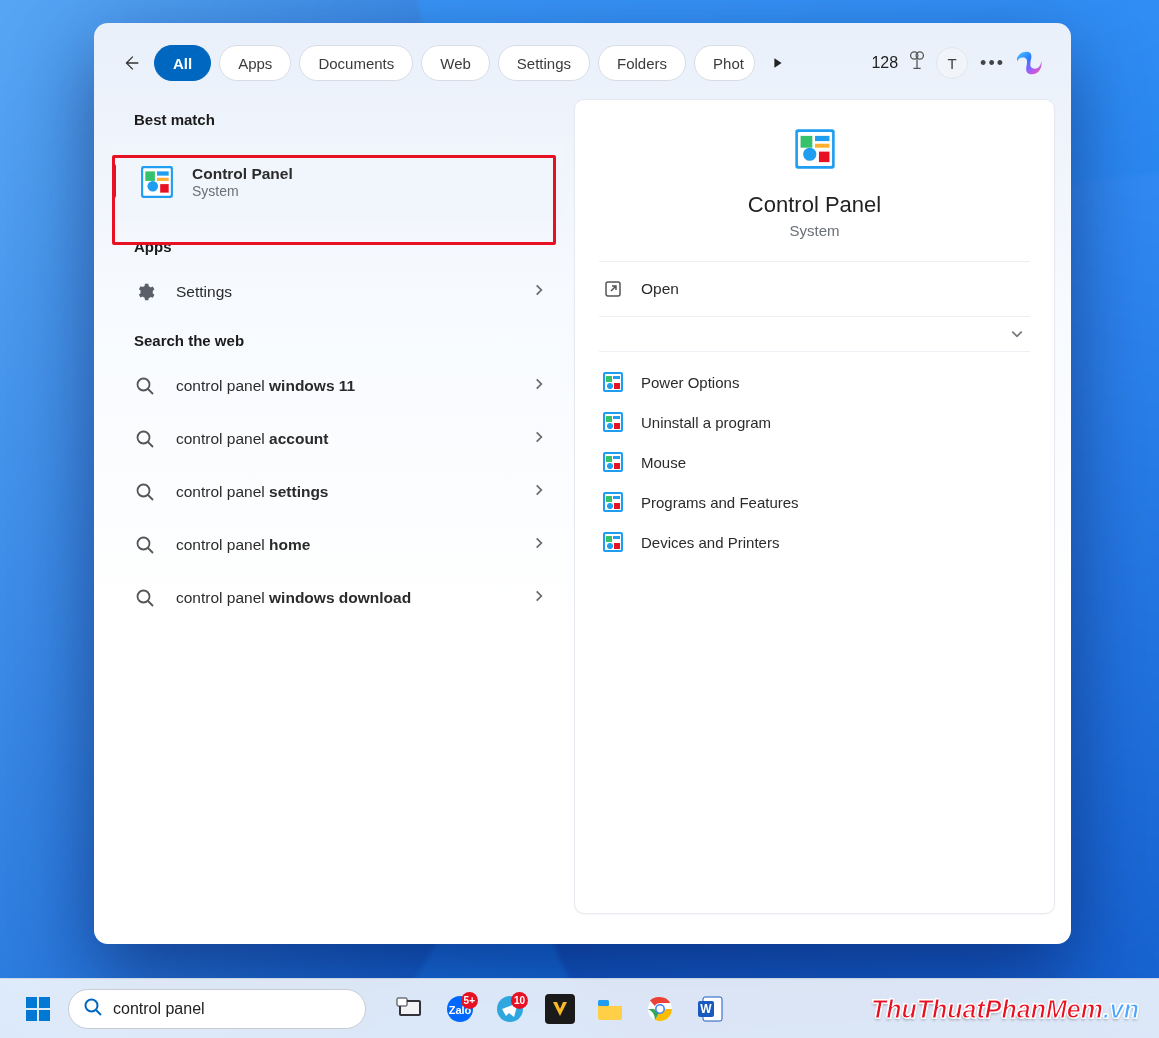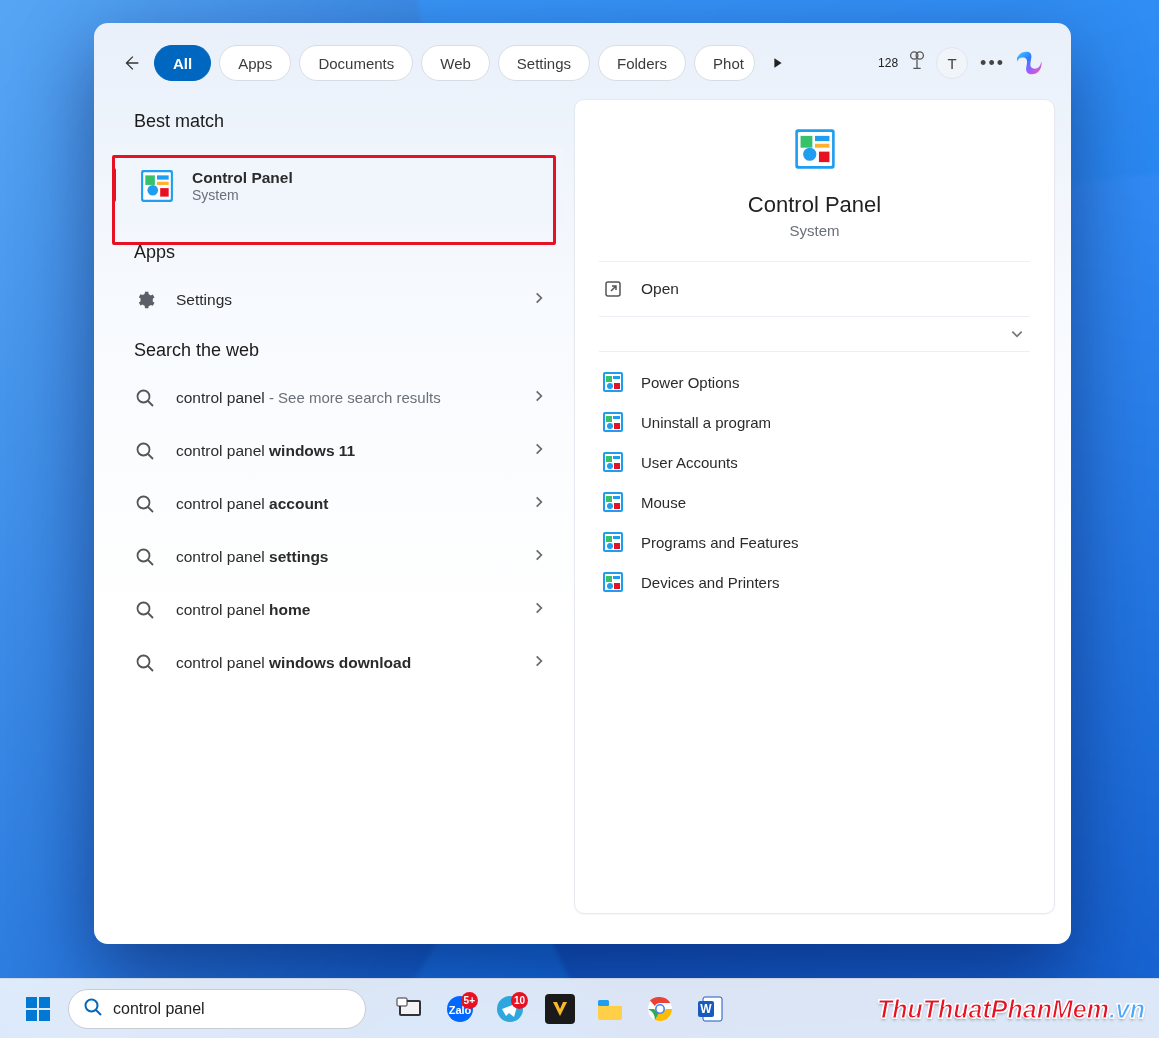--- a/index.html
+++ b/index.html
@@ -10,27 +10,27 @@
 #wallpaper .petal{position:absolute;border-radius:50% 0 50% 50%;background:linear-gradient(135deg,#4aa5ff 0%,#0f6fe6 90%);filter:blur(2px)}
 .search-window{position:absolute;left:94px;top:23px;width:977px;height:921px;background:linear-gradient(180deg,#e9f0fa 0%,#f7fafe 280px,#ffffff 600px);border-radius:14px;box-shadow:0 30px 80px rgba(0,0,50,.45);display:flex;flex-direction:column}
 .titlebar{display:flex;align-items:center;gap:8px;padding:22px 24px 18px 22px}
 .back-btn{width:30px;height:30px;display:flex;align-items:center;justify-content:center;color:#333;border-radius:4px}
 .back-btn svg{width:22px;height:22px}
 .filter-pill{height:36px;padding:15px 18px;border-radius:18px;background:#fff;border:1px solid #d8dde5;color:#3b3b3b;font-size:15px;display:flex;align-items:center;white-space:nowrap;cursor:pointer}
 .filter-pill.active{background:#0067c0;border-color:#0067c0;color:#fff;font-weight:600}
 .overflow-btn{width:30px;height:36px;display:flex;align-items:center;justify-content:center;color:#222;margin-left:0}
 .overflow-btn svg{width:12px;height:12px}
 .tb-spacer{flex:1}
-.pts{font-size:12px;color:#222}
+.pts{font-size:16px;color:#222}
 .badge-circle{width:32px;height:32px;border-radius:50%;display:flex;align-items:center;justify-content:center;background:#f1f4f9;border:1px solid #e1e6ee;color:#444;font-size:15px}
 .dots{font-size:18px;letter-spacing:2px;color:#444;padding:0 4px}
 .copilot-icon{width:30px;height:30px}
 .body{flex:1;display:flex;padding:0 0 30px 0;overflow:hidden}
 .left-pane{width:470px;padding:2px 0 0 20px}
-.section-header{font-size:18px;font-weight:400;color:#1b1b1b;padding:10px 20px 10px 20px}
+.section-header{font-size:15px;font-weight:700;color:#1b1b1b;padding:10px 20px 10px 20px}
 .result-row{height:53px;display:flex;align-items:center;padding:0 18px 0 18px;border-radius:6px;position:relative;cursor:pointer}
 .result-row .chev{margin-left:auto;color:#6a6a6a}
 .result-row .ricon{width:26px;height:26px;display:flex;align-items:center;justify-content:center;margin-right:18px;color:#555}
 .result-row .ricon svg{width:20px;height:20px}
 .rtext{font-size:15.5px;color:#2b2b2b}
 .rtext .bold{font-weight:600}
 .rsub{font-size:14px;color:#6a6f78}
 #best-match-card{height:76px;margin:6px 0 0 -2px;background:#f1f6fc;border-radius:4px}
 #best-match-card::before{content:"";position:absolute;left:0;top:20px;width:4px;height:34px;background:#0067c0;border-radius:2px}
 #best-match-card .big-icon{width:34px;height:34px;margin:0 18px 0 10px}
@@ -47,21 +47,21 @@
 .recent-header{font-size:15px;color:#222;padding:14px 0 12px 4px}
 .recent-row{height:40px;display:flex;align-items:center;gap:18px;font-size:15px;color:#2b2b2b;cursor:pointer;padding:0 4px}
 .cp-mini{width:20px;height:20px}
 .taskbar{position:absolute;left:0;bottom:0;width:100%;height:60px;background:rgba(255,255,255,.85);backdrop-filter:blur(20px);display:flex;align-items:center;padding:0 18px;gap:10px;border-top:1px solid rgba(0,0,0,.08)}
 .start-btn{width:40px;height:40px;display:flex;align-items:center;justify-content:center;cursor:pointer}
 .search-box{width:298px;height:40px;background:#fff;border:1px solid #c8ccd4;border-radius:20px;display:flex;align-items:center;padding:0 14px;gap:10px}
 .search-box input{border:0;outline:0;flex:1;font-size:16px;color:#222;background:transparent}
 .tb-icon{width:40px;height:40px;display:flex;align-items:center;justify-content:center;cursor:pointer;border-radius:6px;position:relative}
 .tb-img{width:30px;height:30px}
 .tb-badge{position:absolute;top:3px;right:2px;min-width:17px;height:17px;background:#e81123;color:#fff;font-size:10px;font-weight:700;border-radius:9px;display:flex;align-items:center;justify-content:center;padding:0 3px}
-.watermark{position:absolute;right:14px;bottom:14px;font-size:25px;font-weight:800;font-style:italic;color:#e81123;-webkit-text-stroke:1px #fff;text-shadow:1px 1px 0 #fff,-1px -1px 0 #fff,0 2px 3px rgba(0,0,0,.3)}
+.watermark{position:absolute;right:20px;bottom:14px;font-size:25px;font-weight:800;font-style:italic;color:#e81123;-webkit-text-stroke:1px #fff;text-shadow:1px 1px 0 #fff,-1px -1px 0 #fff,0 2px 3px rgba(0,0,0,.3)}
 .watermark .thin{font-weight:600}
 .watermark .ext{color:#4fa6ff}
 .chev svg{width:14px;height:14px}
 </style>
 </head>
 <body>
 
 <div id="wallpaper">
   <div class="petal" style="width:900px;height:1400px;left:300px;top:-400px;transform:rotate(28deg)"></div>
   <div class="petal" style="width:700px;height:1200px;left:-200px;top:-100px;transform:rotate(-10deg);background:linear-gradient(135deg,#6ab9ff 0%,#1060d0 90%)"></div>
@@ -147,32 +147,20 @@
 
       <div class="section-header" style="padding-top:14px">Search the web</div>
       <div id="web-list">
           <div class="result-row">
             <span class="ricon">
               <svg viewBox="0 0 20 20" fill="none" stroke="currentColor" stroke-width="1.8">
                 <circle cx="8.5" cy="8.5" r="6"></circle>
                 <path d="M13 13l5 5"></path>
               </svg>
             </span>
-            <span class="rtext">control panel<span class="rsub" style="font-size: 15px;"> - See more search results</span></span>
-            <span class="chev"><svg viewBox="0 0 12 12" fill="none" stroke="currentColor" stroke-width="1.5">
-                <path d="M4 2l4 4-4 4"></path>
-              </svg></span>
-          </div>
-          <div class="result-row">
-            <span class="ricon">
-              <svg viewBox="0 0 20 20" fill="none" stroke="currentColor" stroke-width="1.8">
-                <circle cx="8.5" cy="8.5" r="6"></circle>
-                <path d="M13 13l5 5"></path>
-              </svg>
-            </span>
             <span class="rtext">control panel <span class="bold">windows 11</span></span>
             <span class="chev"><svg viewBox="0 0 12 12" fill="none" stroke="currentColor" stroke-width="1.5">
                 <path d="M4 2l4 4-4 4"></path>
               </svg></span>
           </div>
           <div class="result-row">
             <span class="ricon">
               <svg viewBox="0 0 20 20" fill="none" stroke="currentColor" stroke-width="1.8">
                 <circle cx="8.5" cy="8.5" r="6"></circle>
                 <path d="M13 13l5 5"></path>
@@ -276,31 +264,20 @@
             </div>
             <div class="recent-row">
               <span class="cp-mini"><svg viewBox="0 0 20 20">
                   <rect width="20" height="20" rx="2" fill="#1e9df1"></rect>
                   <rect x="2" y="2" width="16" height="16" fill="#fff"></rect>
                   <rect x="3" y="4" width="6" height="6" fill="#35c26b"></rect>
                   <rect x="10" y="4" width="7" height="3" fill="#1e9df1"></rect>
                   <circle cx="7" cy="14" r="3" fill="#1e9df1"></circle>
                   <rect x="11" y="11" width="6" height="6" fill="#e81123"></rect>
                 </svg></span>
-              <span>User Accounts</span>
-            </div>
-            <div class="recent-row">
-              <span class="cp-mini"><svg viewBox="0 0 20 20">
-                  <rect width="20" height="20" rx="2" fill="#1e9df1"></rect>
-                  <rect x="2" y="2" width="16" height="16" fill="#fff"></rect>
-                  <rect x="3" y="4" width="6" height="6" fill="#35c26b"></rect>
-                  <rect x="10" y="4" width="7" height="3" fill="#1e9df1"></rect>
-                  <circle cx="7" cy="14" r="3" fill="#1e9df1"></circle>
-                  <rect x="11" y="11" width="6" height="6" fill="#e81123"></rect>
-                </svg></span>
               <span>Mouse</span>
             </div>
             <div class="recent-row">
               <span class="cp-mini"><svg viewBox="0 0 20 20">
                   <rect width="20" height="20" rx="2" fill="#1e9df1"></rect>
                   <rect x="2" y="2" width="16" height="16" fill="#fff"></rect>
                   <rect x="3" y="4" width="6" height="6" fill="#35c26b"></rect>
                   <rect x="10" y="4" width="7" height="3" fill="#1e9df1"></rect>
                   <circle cx="7" cy="14" r="3" fill="#1e9df1"></circle>
                   <rect x="11" y="11" width="6" height="6" fill="#e81123"></rect>

